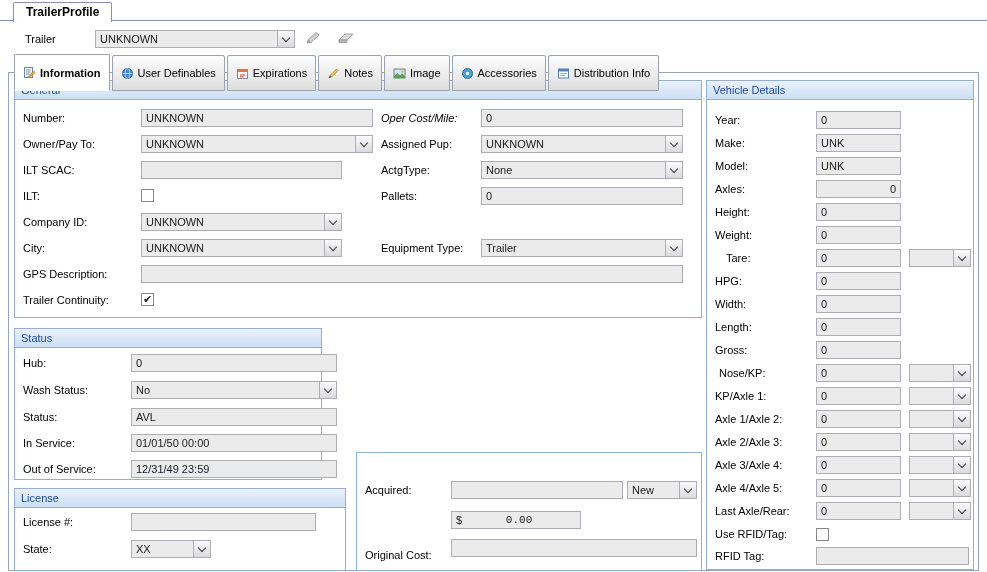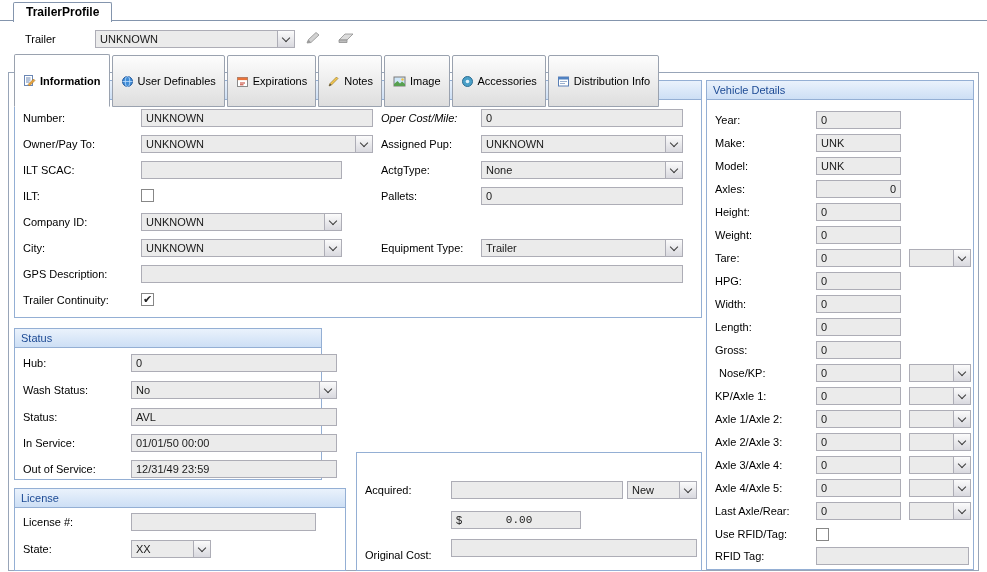--- a/index.html
+++ b/index.html
@@ -20,21 +20,21 @@
   .group{position:absolute;border:1px solid #94afd4;background:#fff;box-sizing:border-box;}
   .grp-hd{position:absolute;left:0;top:0;right:0;height:18px;line-height:18px;padding:0 6px;
           background:linear-gradient(#eaf2fc,#cddff5);border-bottom:1px solid #94afd4;
           color:#1c4a94;white-space:nowrap;overflow:hidden;}
   .doc-tab{position:absolute;left:13px;top:2px;height:19px;line-height:19px;padding:0 12px;
            font-weight:bold;font-size:12px;background:#fff;border:1px solid #8495ad;border-bottom:none;
            border-radius:2px 2px 0 0;z-index:3;}
   .doc-line{position:absolute;left:0;top:20px;width:987px;border-top:1px solid #8495ad;}
   .toolbtn{position:absolute;width:26px;height:18px;display:flex;align-items:center;justify-content:center;}
   .tabs{position:absolute;left:14px;top:54px;display:flex;align-items:flex-end;z-index:2;}
-  .tab{height:18px;display:flex;align-items:center;gap:4px;padding:16px 8px;margin-right:2px;
+  .tab{height:18px;display:flex;align-items:center;gap:4px;padding:8px 8px;margin-right:2px;
        background:linear-gradient(#fdfdfd,#dedede);border:1px solid #9aa2af;border-radius:2px 2px 0 0;
        white-space:nowrap;cursor:default;}
   .tab.selected{height:19px;background:#fff;font-weight:bold;border-bottom:1px solid #fff;position:relative;z-index:3;}
   .tab svg{display:block;}
   .content-panel{position:absolute;left:8px;top:72px;width:971px;height:499px;
                  border:1px solid #98a5b8;box-sizing:border-box;background:#fff;z-index:0;}
   .right-align{justify-content:flex-end;}
   .cost .amt{flex:1;text-align:center;font-family:Liberation Mono, monospace;}
 </style>
 </head>
@@ -324,21 +324,21 @@
     <div class="lbl" style="left:8px;top:122px;">Height:</div>
     <div class="fld" style="left:109px;top:122px;width:85px;">
         <span class="val">0</span>
       </div>
 
     <div class="lbl" style="left:8px;top:145px;">Weight:</div>
     <div class="fld" style="left:109px;top:145px;width:85px;">
         <span class="val">0</span>
       </div>
 
-    <div class="lbl" style="left:8px;top:168px;">Tare:</div>
+    <div class="lbl" style="left:19px;top:168px;">Tare:</div>
     <div class="fld" style="left:109px;top:168px;width:85px;">
         <span class="val">0</span>
       </div>
     <div class="fld combo" style="left:202px;top:168px;width:62px;">
       <span class="chevbtn">
           <span class="chev"></span>
         </span>
     </div>
 
     <div class="lbl" style="left:8px;top:191px;">HPG:</div>

